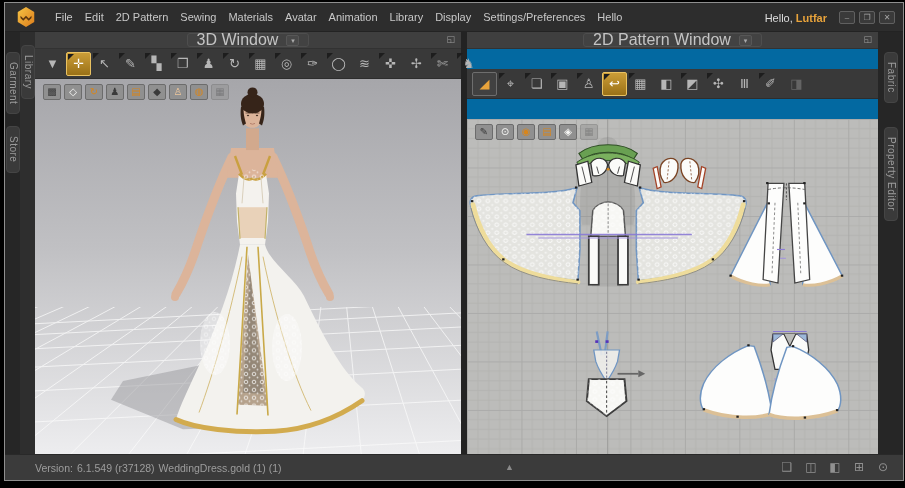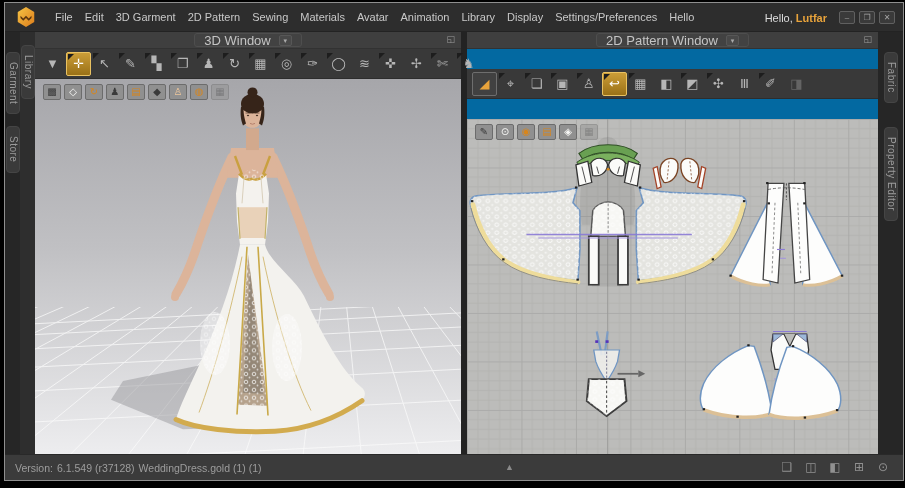--- a/index.html
+++ b/index.html
@@ -30,21 +30,21 @@
   .rightstrip{width:25px;background:#262626;display:flex;flex:none;flex-direction:column;align-items:center;
     padding-top:20px;gap:24px;}
   .divider{width:6px;background:#232323;flex:none;}
   .panel{display:flex;flex-direction:column;min-width:0;}
   .panel3d{width:426px;flex:none;}
   .panel2d{flex:1;gap:20px;}
   .titlebar{height:17px;min-height:17px;background:#3f3f3f;display:flex;align-items:center;
     justify-content:center;position:relative;border-bottom:1px solid #323232;}
   .titlegrp{display:flex;align-items:center;gap:8px;border:1px solid #4e4e4e;border-radius:3px;
     padding:0 9px;height:14px;background:#424242;}
-  .title{font-size:13px;color:#c4c4c4;white-space:nowrap;}
+  .title{font-size:16px;color:#c4c4c4;white-space:nowrap;}
   .titledrop{font-size:7px;color:#ababab;border:1px solid #575757;background:#494949;height:11px;width:13px;
     line-height:9px;text-align:center;border-radius:2px;}
   .expandbtn{position:absolute;right:6px;top:2px;color:#9a9a9a;font-size:9px;}
   .toolbar{height:30px;min-height:30px;background:#393939;display:flex;align-items:center;
     padding:0 5px;gap:1px;border-bottom:1px solid #2d2d2d;}
   .tbtn{width:25px;height:24px;color:#b6b6b6;font-size:13px;line-height:23px;text-align:center;
     position:relative;border-radius:2px;flex:none;}
   .tbtn.flyout::before{content:"";position:absolute;left:1px;top:1px;border:3px solid transparent;
     border-left-color:#1d1d1d;border-top-color:#1d1d1d;}
   .tbtn.active{background:linear-gradient(#cb9d38,#9a7117);border:1px solid #e9c262;color:#fff;line-height:21px;}
@@ -56,21 +56,21 @@
   .obtn{width:18px;height:16px;background:#909090;border:1px solid #6c6c6c;border-radius:2px;
     font-size:10px;line-height:14px;text-align:center;color:#3d3d3d;flex:none;}
   .obtn.c-orange{color:#d8861c;}
   .obtn.c-light{color:#f6f6f4;}
   .obtn.c-peach{color:#ecc69c;}
   .obtn.c-dark{color:#3a3a3a;}
   .obtn.dim{opacity:.45;}
   
   .statusbar{height:26px;min-height:26px;background:#3b3b3b;border-top:1px solid #292929;display:flex;
     align-items:center;font-size:10.5px;color:#9d9d9d;padding:0 10px;position:relative;}
-  .slabel{}
+  .slabel{margin-left:20px;}
   .sv{margin-left:4px;}
   .expand-tri{position:absolute;left:500px;top:8px;color:#8a8a8a;font-size:9px;line-height:9px;}
   .layouticons{position:absolute;right:12px;display:flex;gap:8px;}
   .libtn{width:16px;height:15px;color:#919191;font-size:12px;line-height:15px;text-align:center;}
 </style>
 </head>
 <body>
 
 <div class="app">
 
@@ -83,21 +83,20 @@
               <stop offset="1" stop-color="#dd7d1b"></stop>
           </linearGradient>
         </defs>
         <polygon points="12,1 21,6.5 21,17.5 12,23 3,17.5 3,6.5" fill="url(#lg)"></polygon>
         <path d="M6,10.5 L9,13.5 L12,10.5 L15,13.5 L18,10.5 L18,13.2 L15,16.2 L12,13.2 L9,16.2 L6,13.2 Z" fill="#5a3510"></path>
       </svg>
     </div>
     <nav class="menus">
         <div class="menuitem">File</div>
         <div class="menuitem">Edit</div>
-        <div class="menuitem">3D Garment</div>
         <div class="menuitem">2D Pattern</div>
         <div class="menuitem">Sewing</div>
         <div class="menuitem">Materials</div>
         <div class="menuitem">Avatar</div>
         <div class="menuitem">Animation</div>
         <div class="menuitem">Library</div>
         <div class="menuitem">Display</div>
         <div class="menuitem">Settings/Preferences</div>
         <div class="menuitem">Hello</div>
       </nav>

